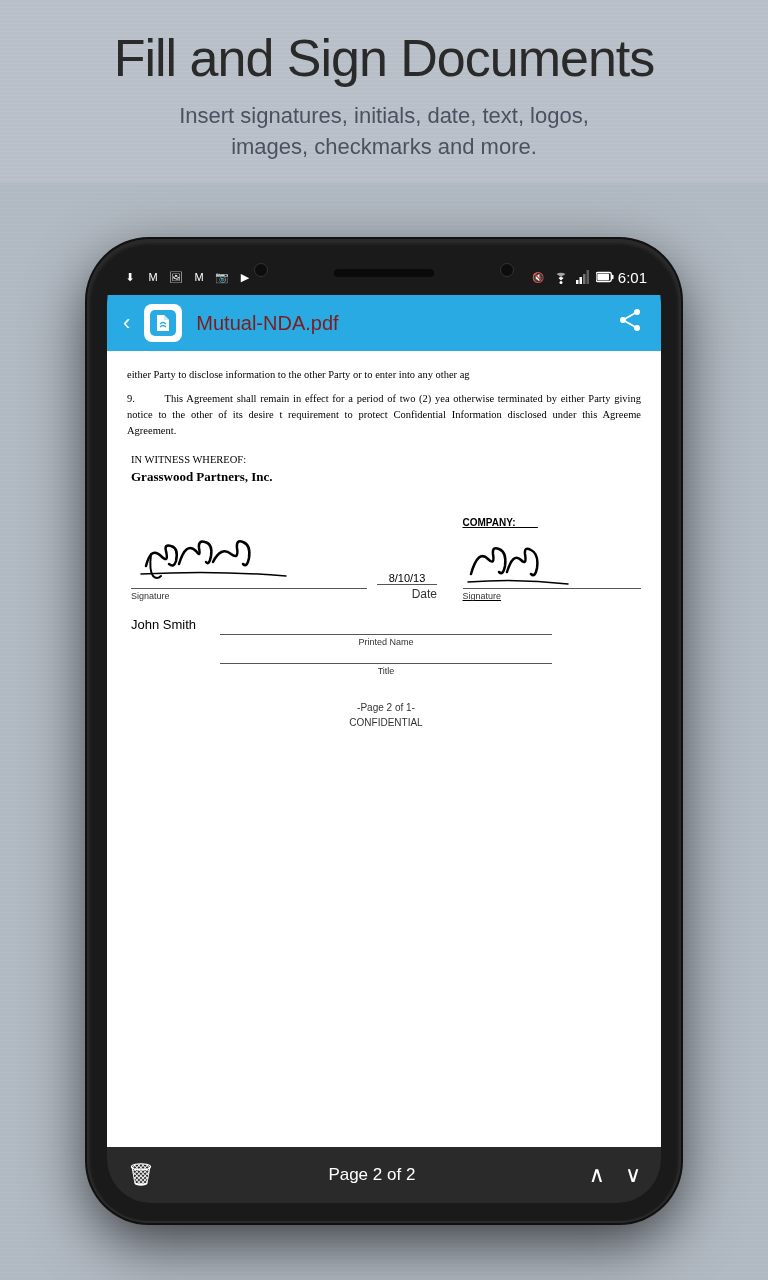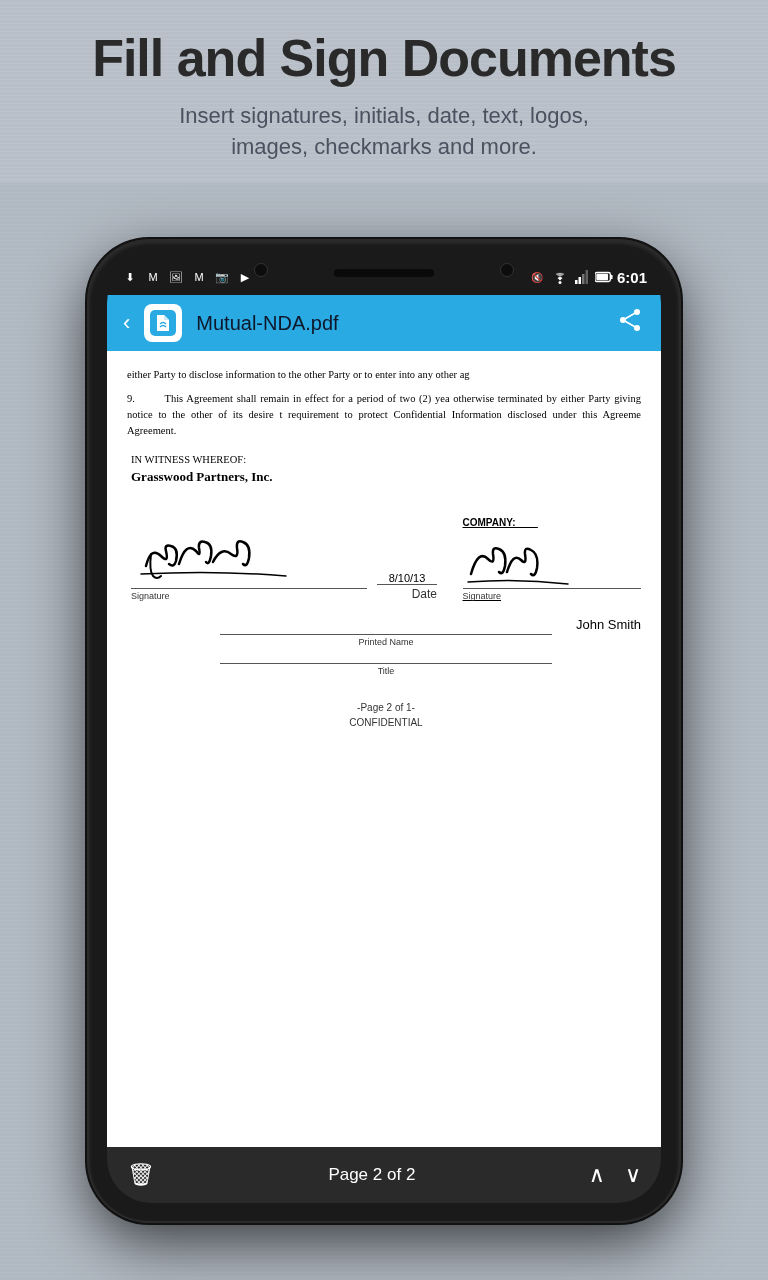--- a/index.html
+++ b/index.html
@@ -32,21 +32,21 @@
         0deg,
         transparent,
         transparent 3px,
         rgba(255,255,255,0.08) 3px,
         rgba(255,255,255,0.08) 4px
       );
     }
 
     .promo-title {
       font-size: 52px;
-      font-weight: 700;
+      font-weight: 400;
       color: #2a2a2a;
       line-height: 1.1;
       letter-spacing: -1px;
       margin-bottom: 14px;
     }
 
     .promo-subtitle {
       font-size: 22px;
       color: #4a5260;
       line-height: 1.4;
@@ -150,21 +150,21 @@
 
     .status-icons-right {
       display: flex;
       gap: 4px;
       align-items: center;
     }
 
     .status-time {
       color: white;
       font-size: 15px;
-      font-weight: bold;
+      font-weight: normal;
     }
 
     
     .app-toolbar {
       background: #29aae2;
       height: 56px;
       display: flex;
       align-items: center;
       padding: 0 10px;
       flex-shrink: 0;
@@ -183,21 +183,21 @@
       background: white;
       border-radius: 8px;
       display: flex;
       align-items: center;
       justify-content: center;
       font-size: 22px;
     }
 
     .toolbar-title {
       flex: 1;
-      color: #0f172a;
+      color: #7f1d1d;
       font-size: 20px;
       font-weight: 500;
       padding-left: 6px;
     }
 
     .toolbar-share {
       color: white;
       font-size: 22px;
       padding: 4px 8px;
     }
@@ -307,21 +307,21 @@
       margin-bottom: 6px;
     }
 
     .printed-name-row {
       margin-top: 16px;
     }
 
     .printed-name-value {
       font-size: 13px;
       font-family: Arial, sans-serif;
-      text-align: right;
+      text-align: left;
       margin-bottom: 2px;
     }
 
     .printed-name-line {
       border-bottom: 1px solid #555;
       width: 65%;
       margin: 0 auto 2px;
     }
 
     .printed-name-label {

